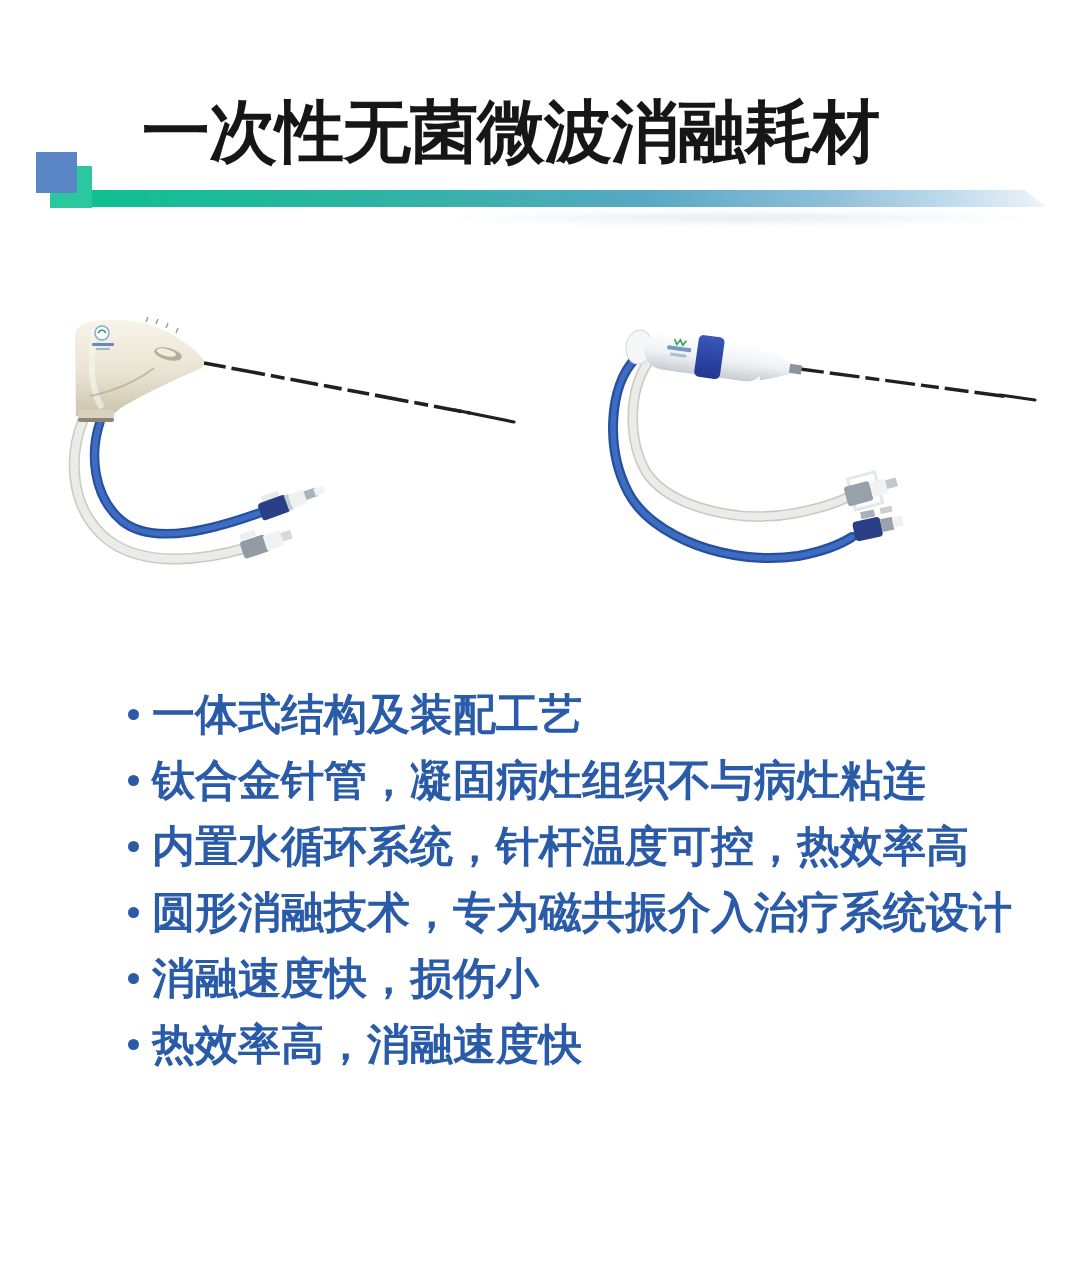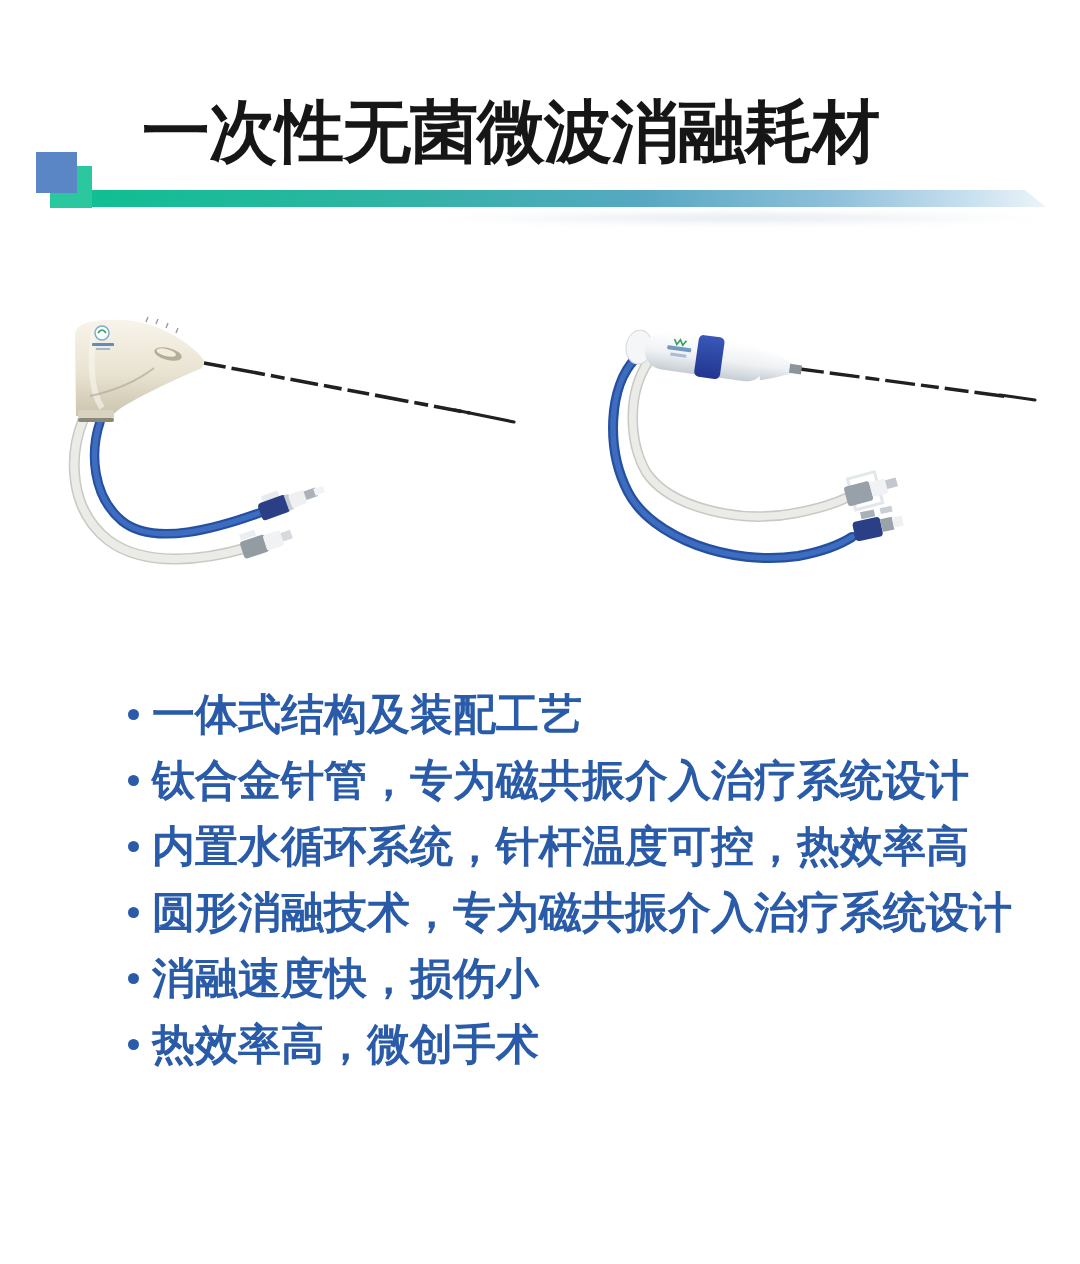--- a/index.html
+++ b/index.html
@@ -167,33 +167,33 @@
     </svg>
   </figure>
 
   <ul class="features">
     <li>
       <span class="dot"></span>
       <span>一体式结构及装配工艺</span>
     </li>
     <li>
       <span class="dot"></span>
-      <span>钛合金针管，专为磁共振介入治疗系统设计</span>
+      <span>钛合金针管，凝固病灶组织不与病灶粘连</span>
     </li>
     <li>
       <span class="dot"></span>
       <span>内置水循环系统，针杆温度可控，热效率高</span>
     </li>
     <li>
       <span class="dot"></span>
       <span>圆形消融技术，专为磁共振介入治疗系统设计</span>
     </li>
     <li>
       <span class="dot"></span>
       <span>消融速度快，损伤小</span>
     </li>
     <li>
       <span class="dot"></span>
-      <span>热效率高，微创手术</span>
+      <span>热效率高，消融速度快</span>
     </li>
   </ul>
 
 </div>
 
 </body></html>

